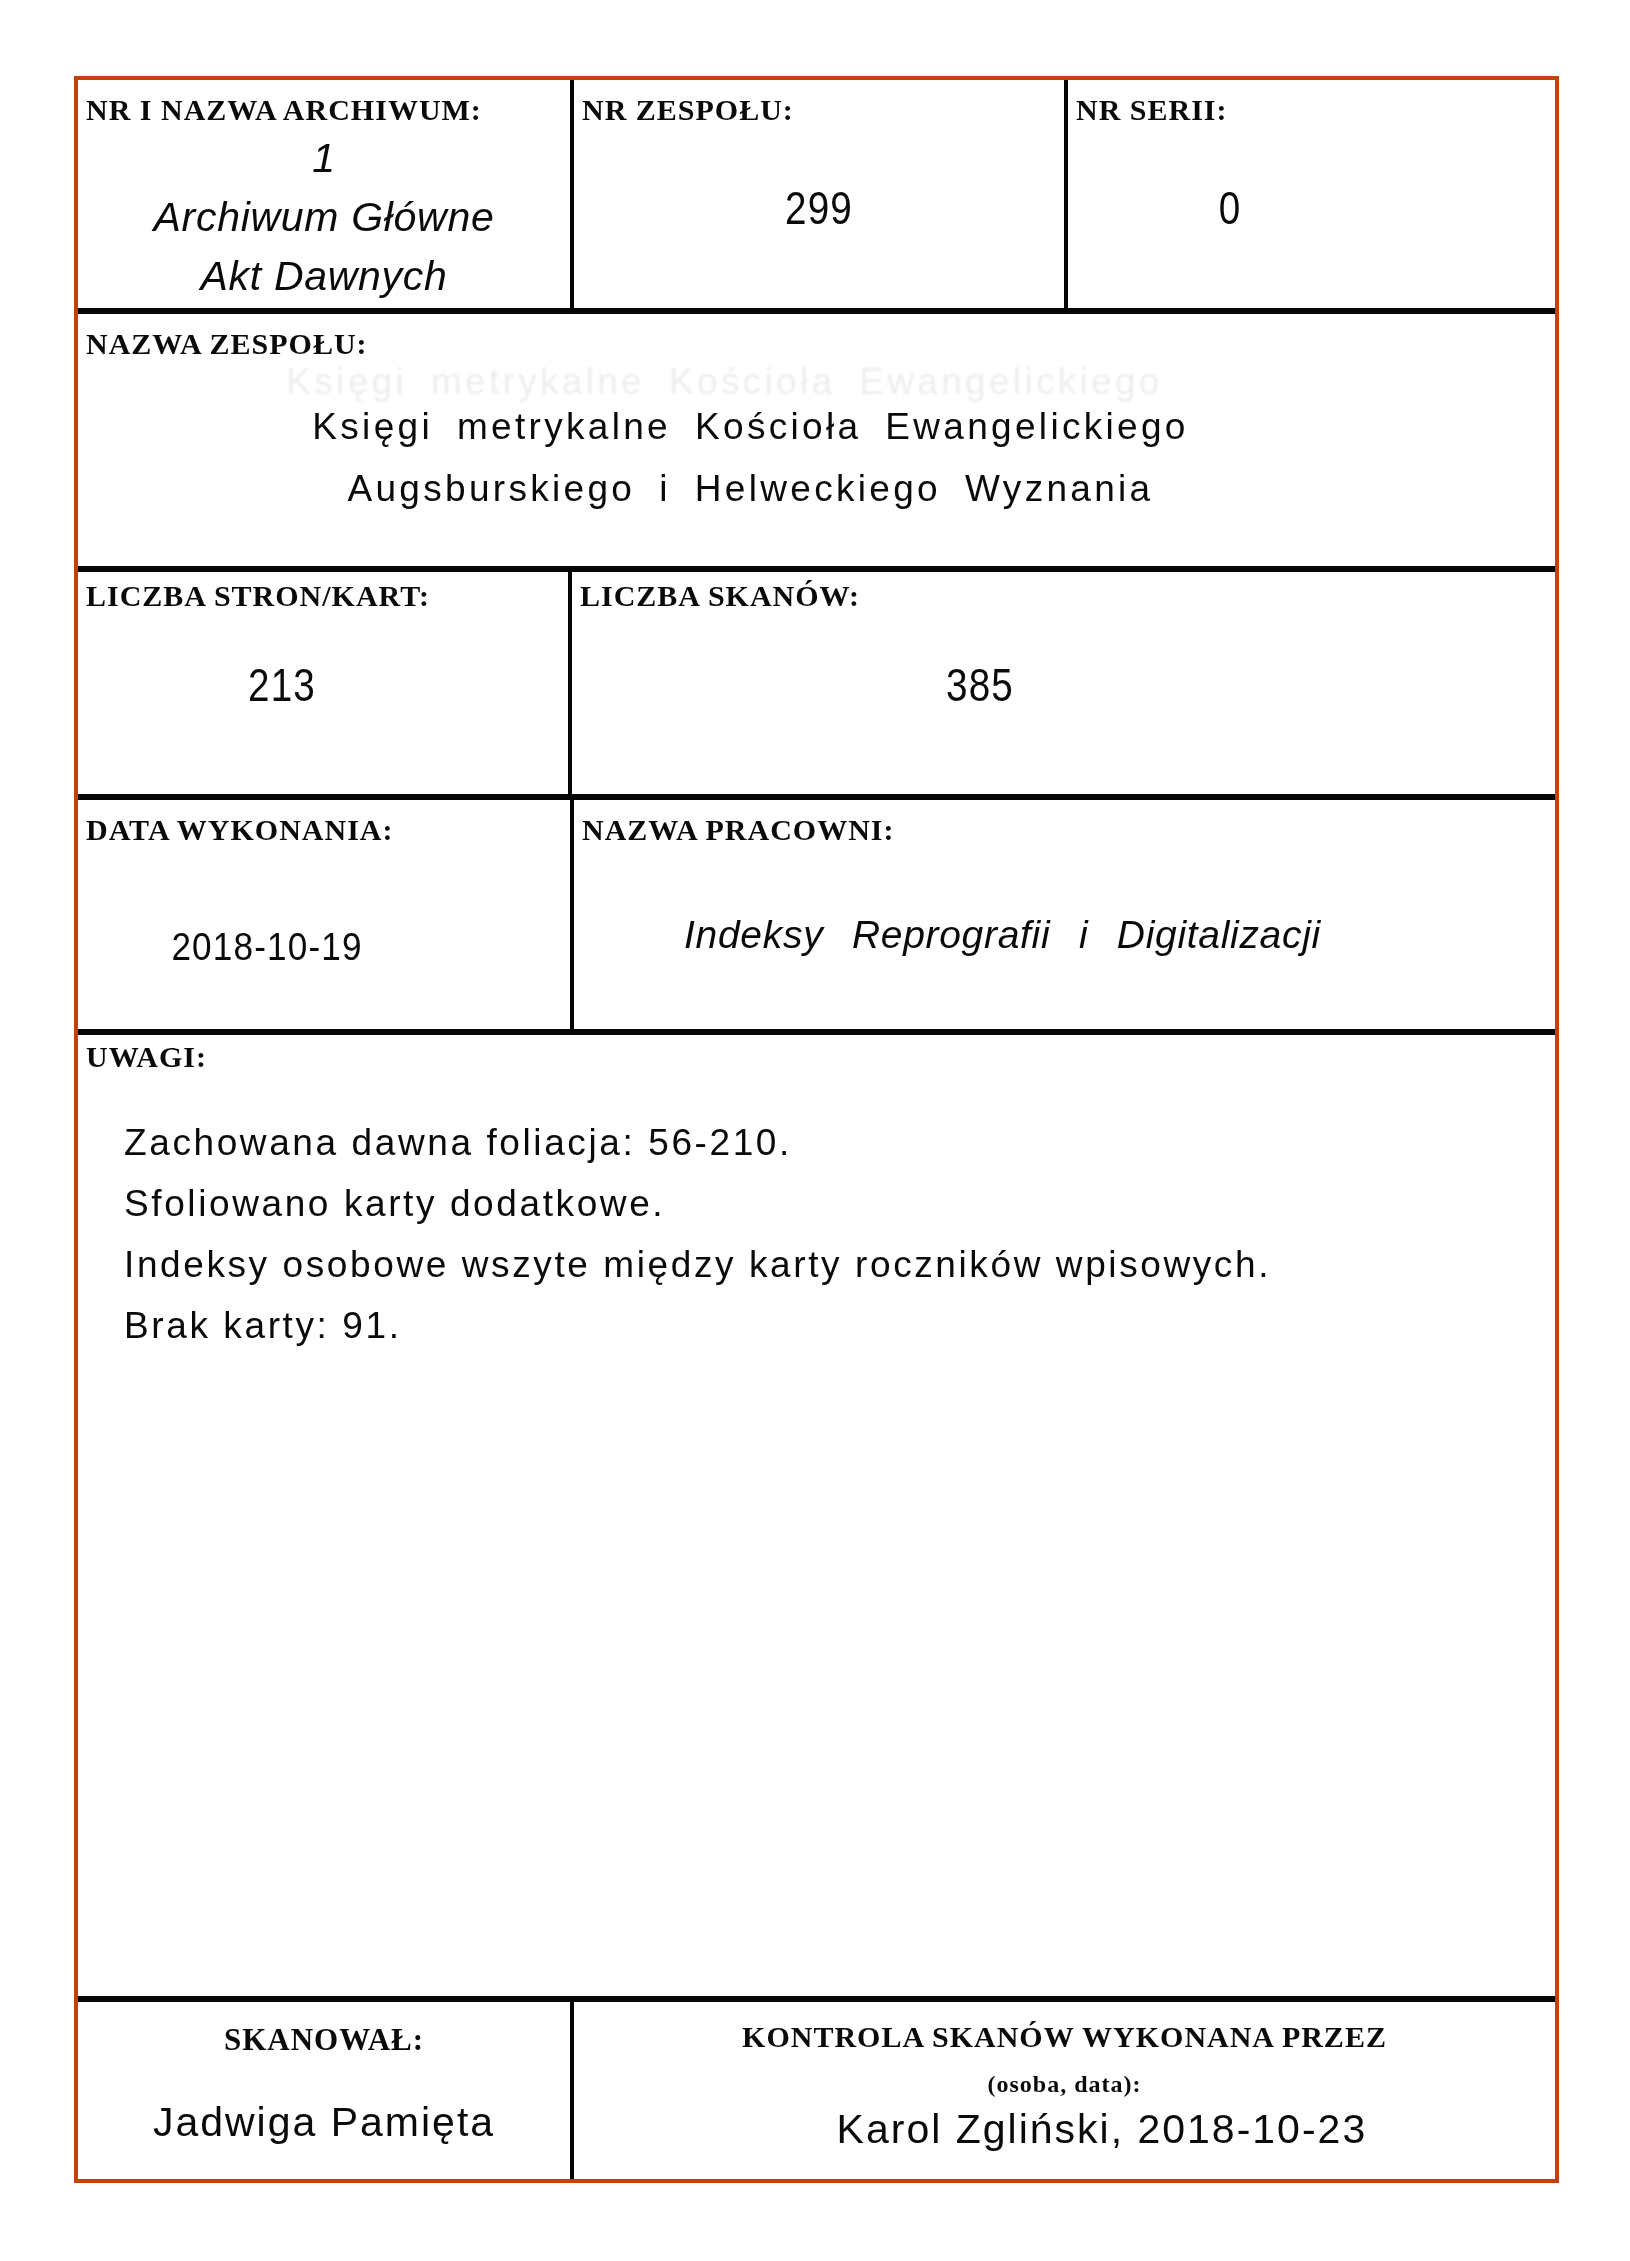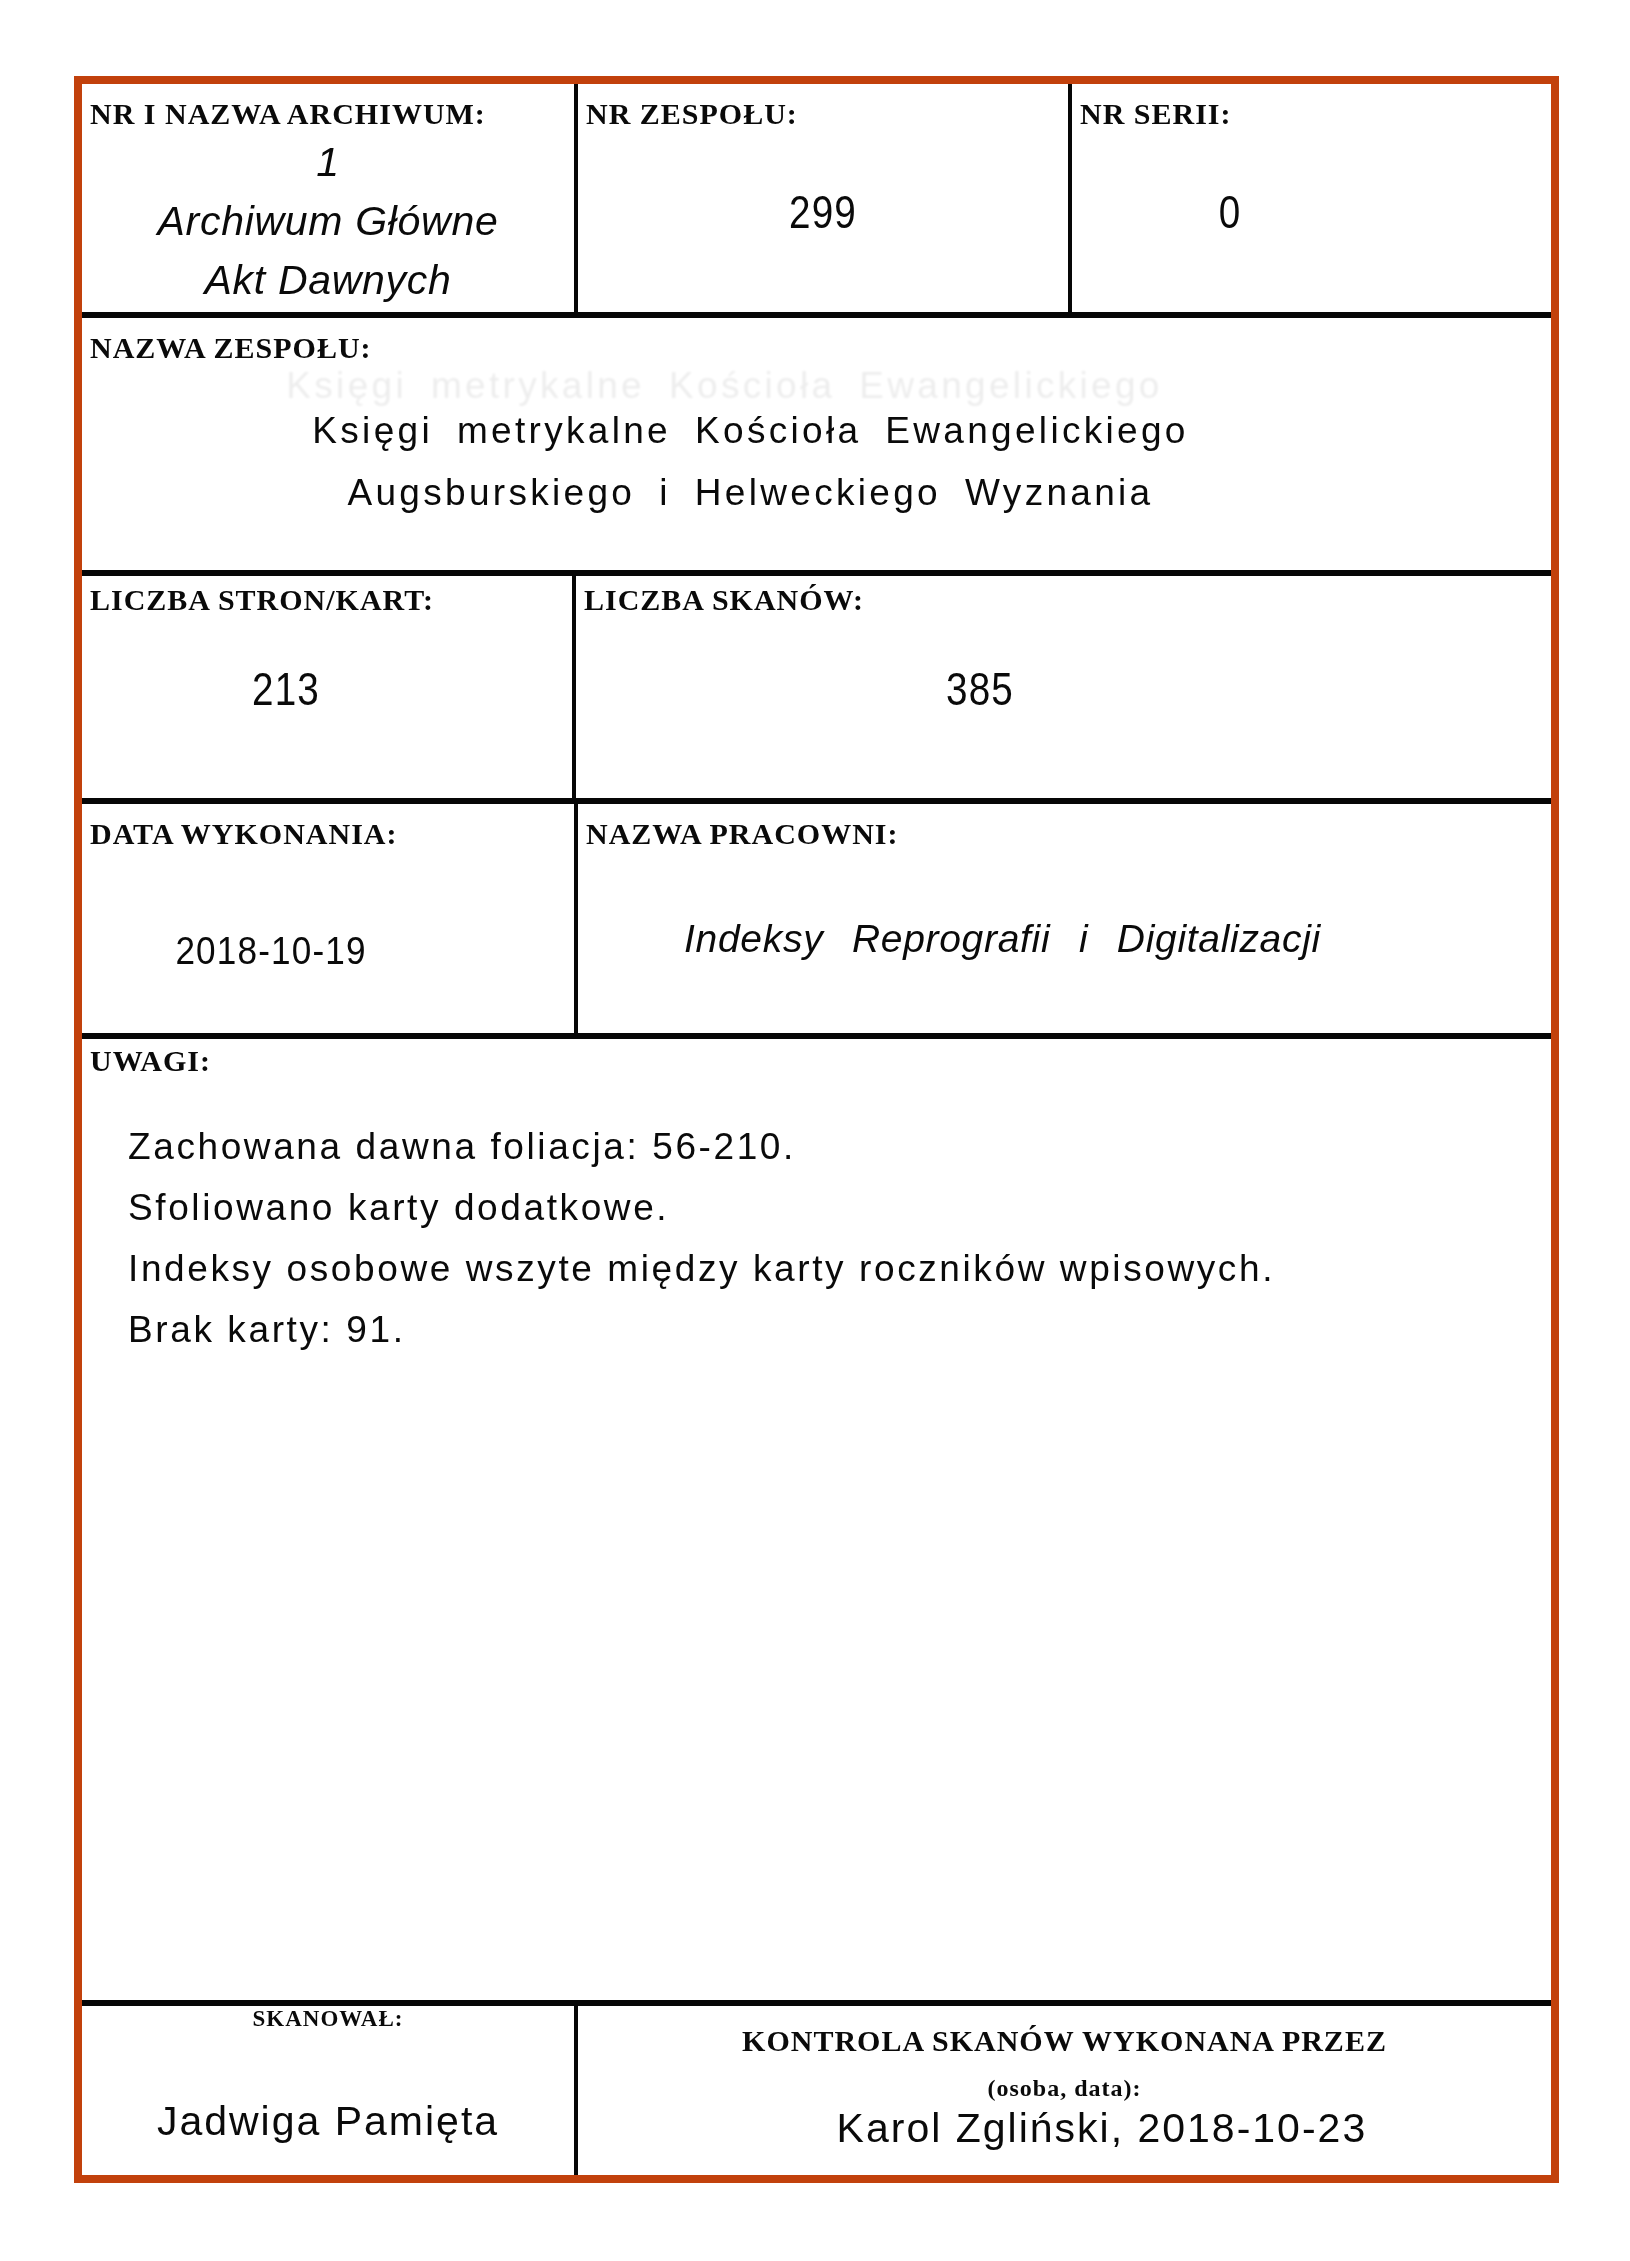--- a/index.html
+++ b/index.html
@@ -9,21 +9,21 @@
     font-family:"Liberation Sans", sans-serif;
     color:#0a0a0a;
     overflow:hidden;
     position:relative;
   }
   .sheet { position:absolute; left:0; top:0; width:1630px; height:2261px; background:#fff; }
 
   .form-table {
     position:absolute; left:74px; top:76px;
     width:1485px; height:2107px;
-    border:8px solid #c2410c;
+    border:4px solid #c2410c;
     box-sizing:border-box;
     display:flex; flex-direction:column;
     background:#fff;
   }
   .row { display:flex; flex-direction:row; box-sizing:border-box; }
   .row.sep { border-bottom:6.6px solid #060606; }
   .cell { position:relative; box-sizing:border-box; height:100%; }
   .cell.vsep { border-right:4px solid #060606; }
   .c1 { width:496px; }   
   .c2 { width:494px; }   
@@ -104,21 +104,21 @@
   
   .center-lbl {
     font-family:"Liberation Serif", serif;
     font-weight:700;
     text-align:center;
     letter-spacing:1px;
     white-space:nowrap;
   }
   .qc-main { font-size:30px; padding-top:18.4px; }
   .qc-sub  { font-size:24px; padding-top:17px; }
-  .scan-lbl { font-size:23px; }
+  .scan-lbl { font-size:31px; padding-top:20px; }
   .name-val { font-size:41px; letter-spacing:2px; }
 </style>
 </head>
 <body>
 
 <div class="sheet">
   <div class="form-table">
 
     <div class="row r1 sep">
       <div class="cell c1 vsep">

